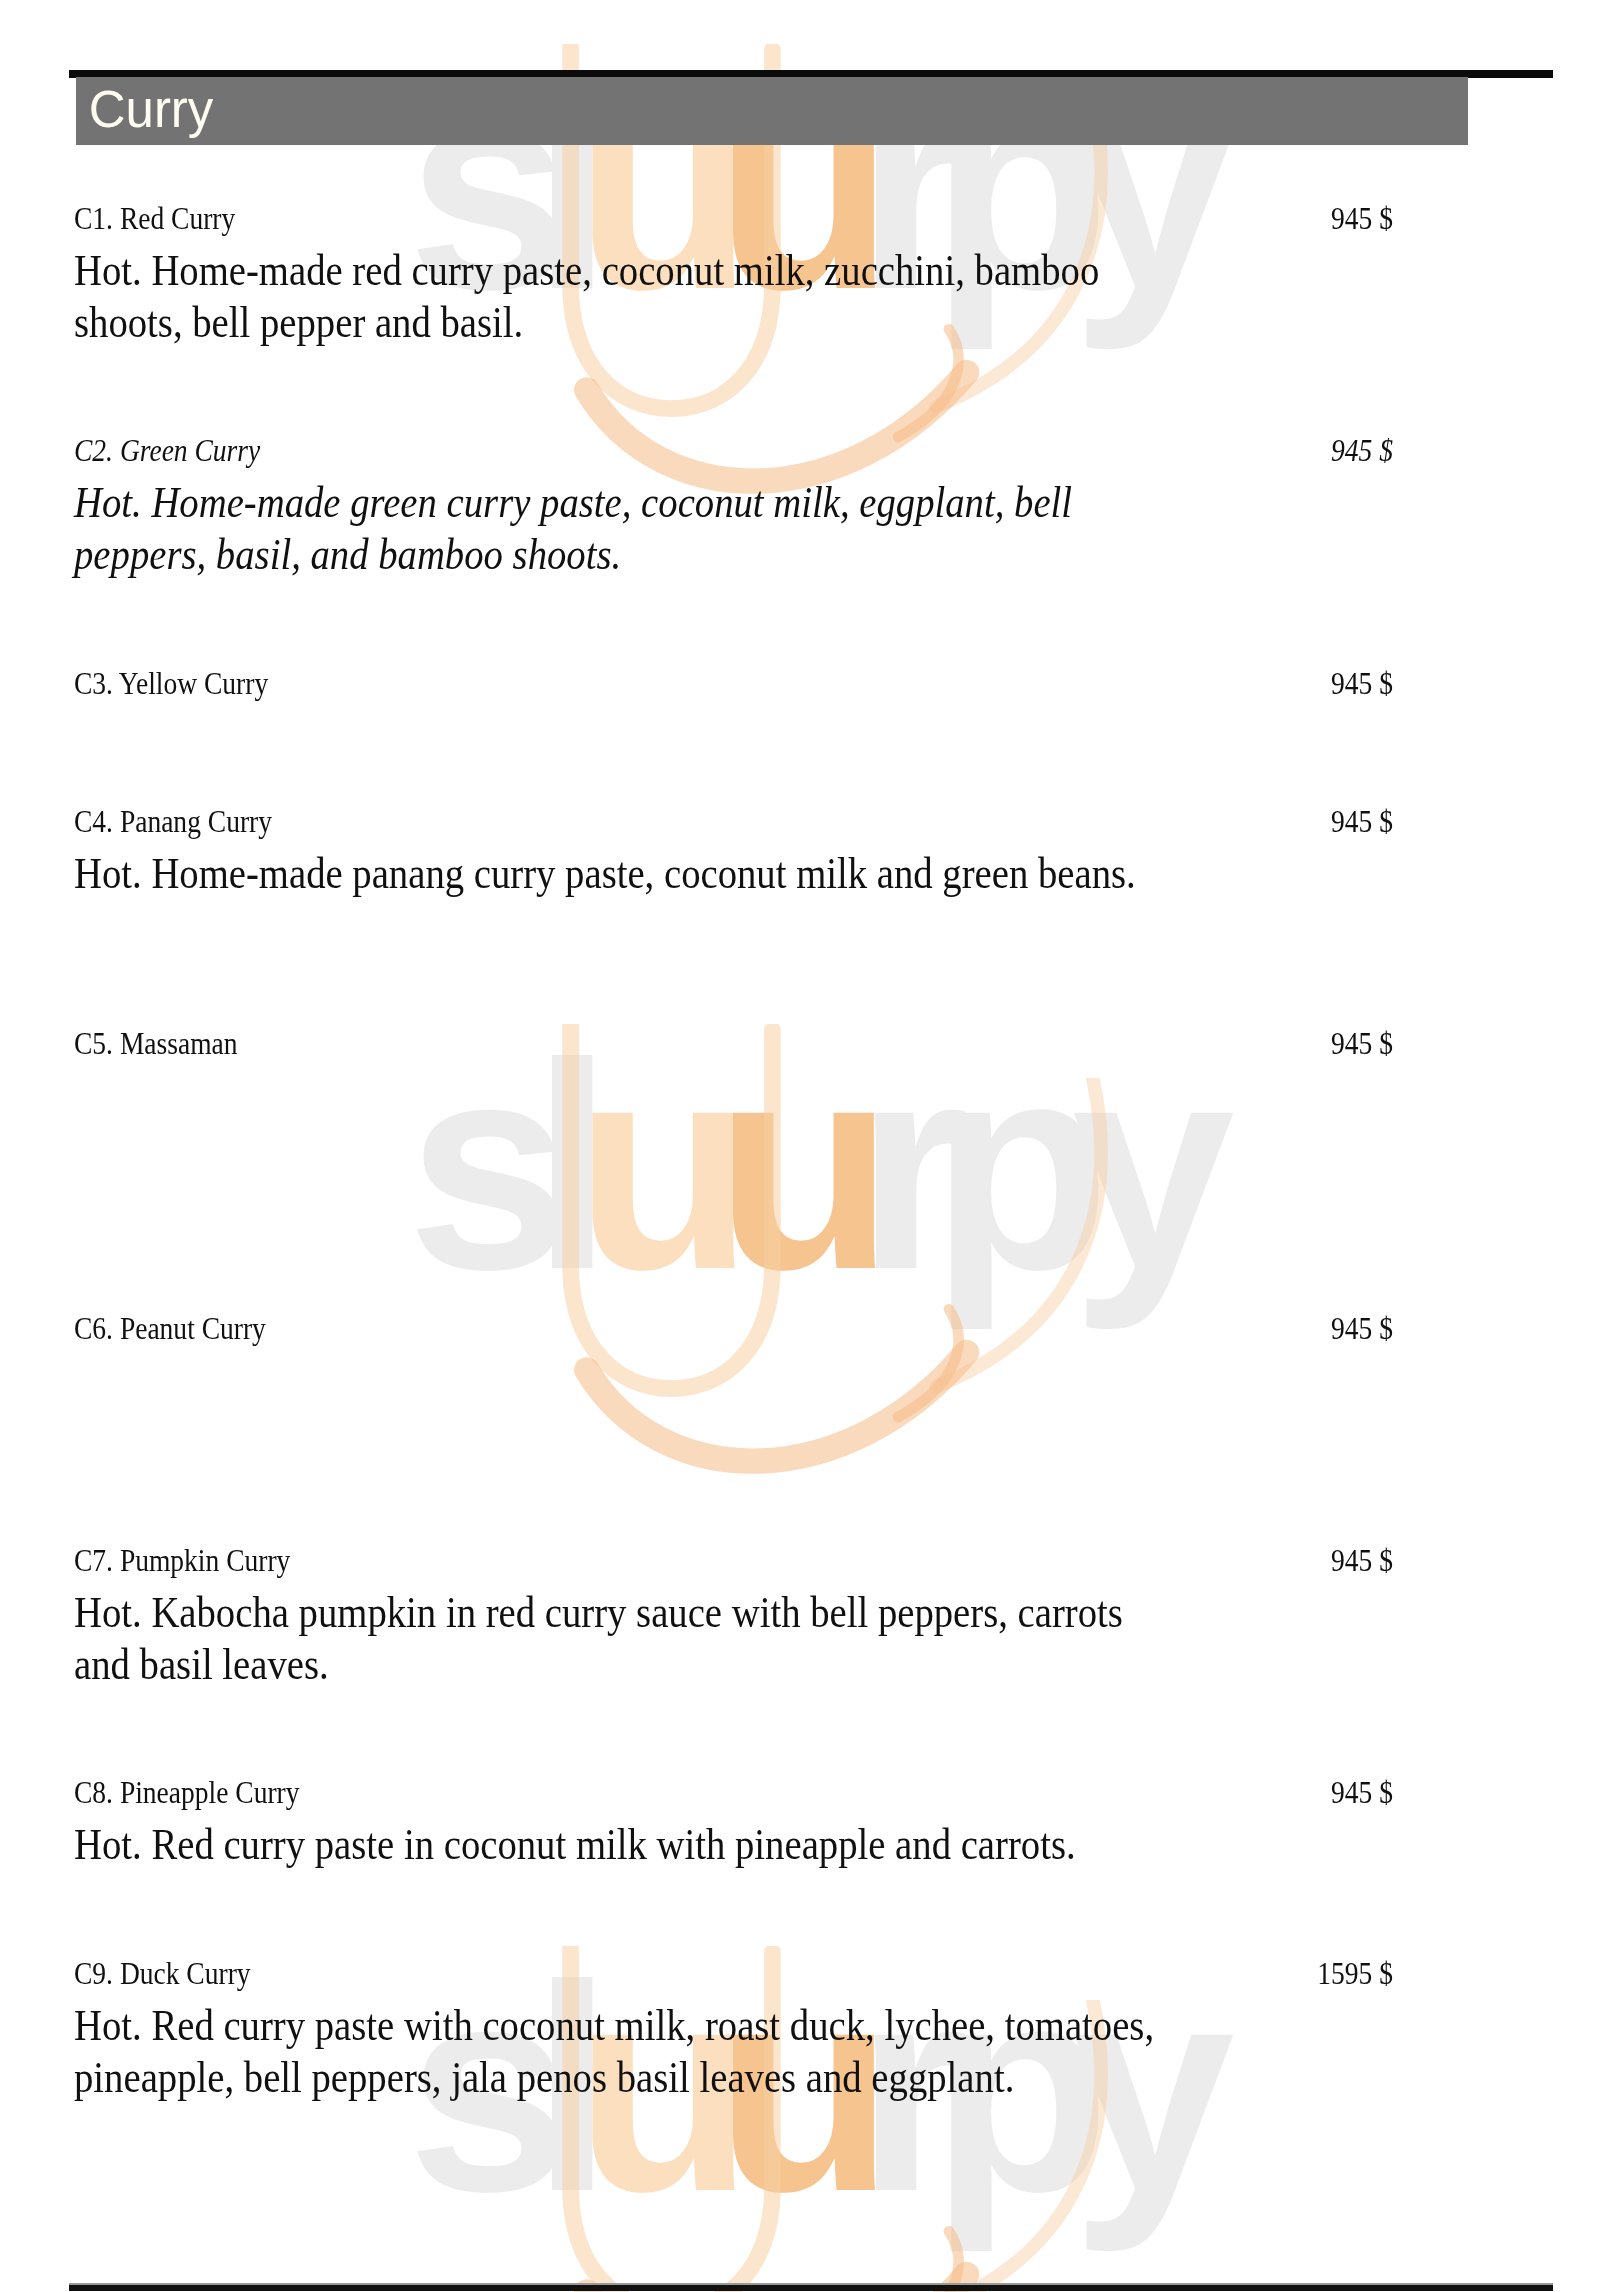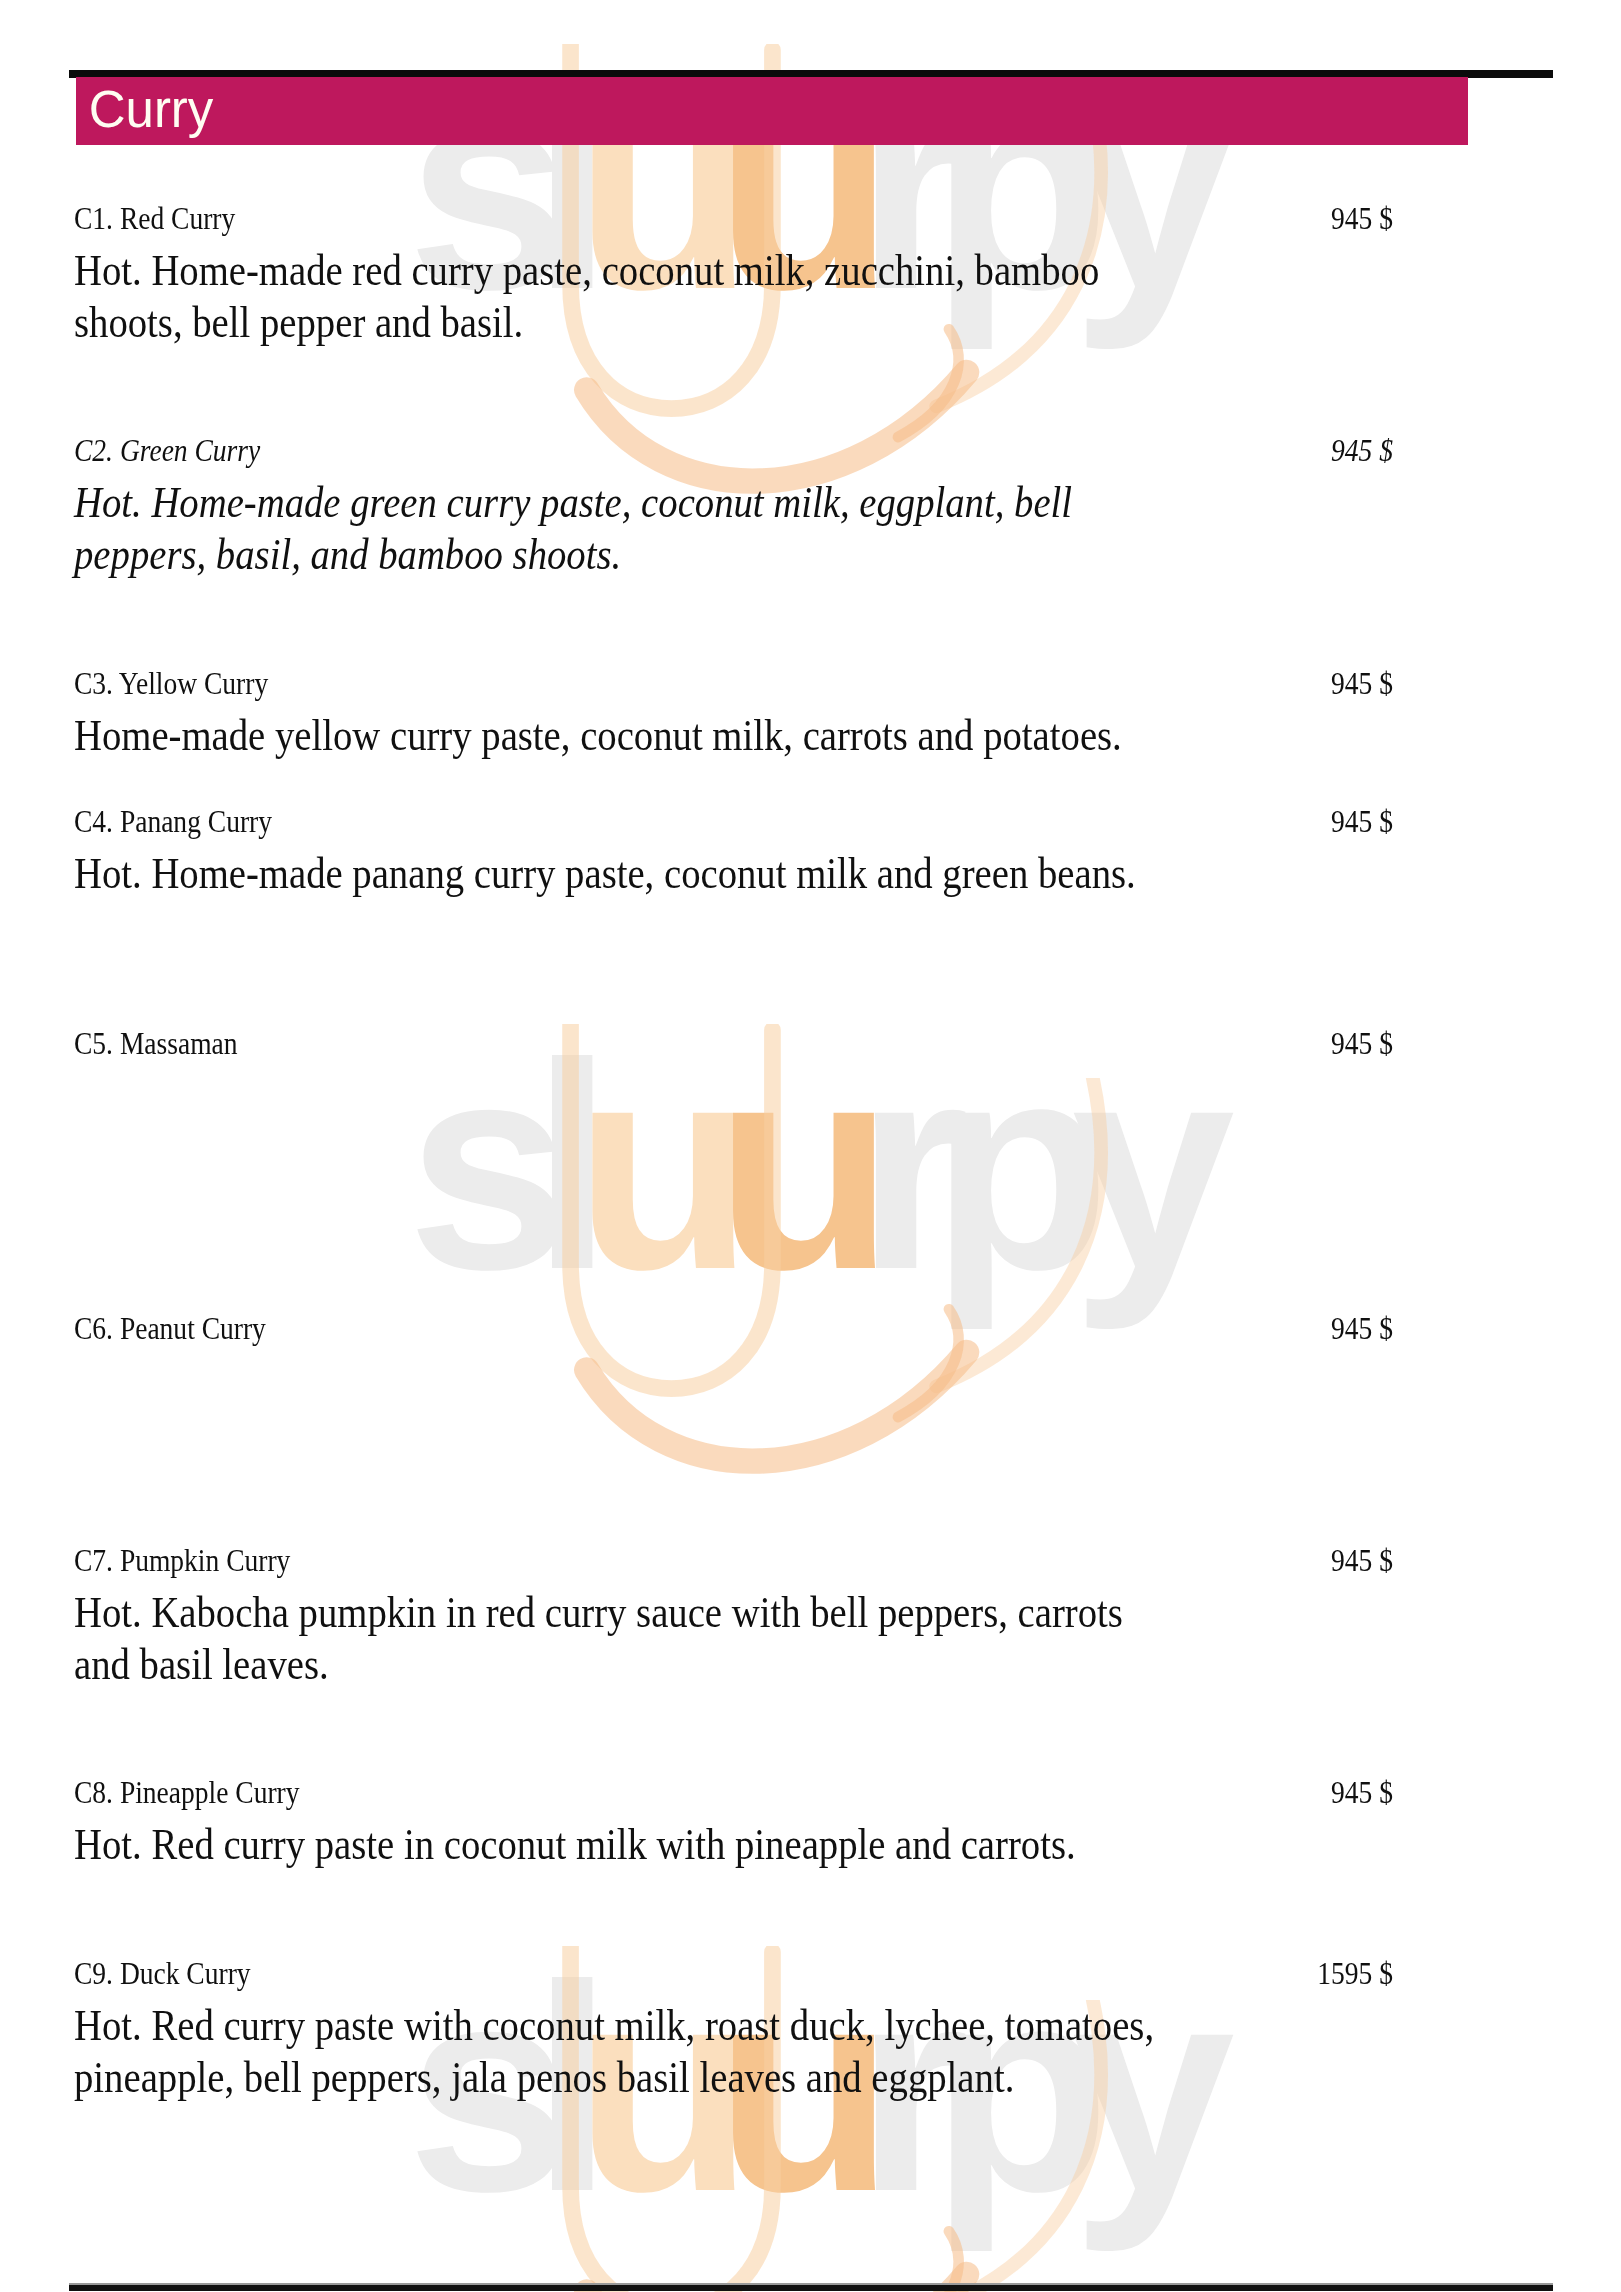--- a/index.html
+++ b/index.html
@@ -10,21 +10,21 @@
     overflow:hidden;
     font-family:"Liberation Serif", serif;
   }
   
   .topbar{
     position:absolute;left:69px;top:70px;width:1484px;height:7.8px;
     background:#0b0b0b;z-index:3;
   }
   .section-header{
     position:absolute;left:76px;top:77px;width:1392px;height:68px;
-    background:#be185d;z-index:3;
+    background:#737373;z-index:3;
   }
   .section-title{
     position:absolute;left:12.7px;top:0;
     font-family:"Liberation Sans", sans-serif;
     font-size:51px;line-height:65px;
     color:#fffdf2;
   }
   .bottombar{
     position:absolute;left:69px;top:2283px;width:1484px;height:7.8px;
     background:linear-gradient(#999999 0 2px,#111111 2px 100%);
@@ -142,23 +142,20 @@
         <div>
           <div class="desc-line">Hot. Home-made green curry paste, coconut milk, eggplant, bell</div>
           <div class="desc-line">peppers, basil, and bamboo shoots.</div>
         </div>
       </div>
       <div class="item" style="top: 657px;">
         <div class="item-head">
           <span class="item-title">C3. Yellow Curry</span>
           <span class="item-price">945 $</span>
         </div>
-        <div>
-          <div class="desc-line">Home-made yellow curry paste, coconut milk, carrots and potatoes.</div>
-        </div>
       </div>
       <div class="item" style="top: 795px;">
         <div class="item-head">
           <span class="item-title">C4. Panang Curry</span>
           <span class="item-price">945 $</span>
         </div>
         <div>
           <div class="desc-line">Hot. Home-made panang curry paste, coconut milk and green beans.</div>
         </div>
       </div>

